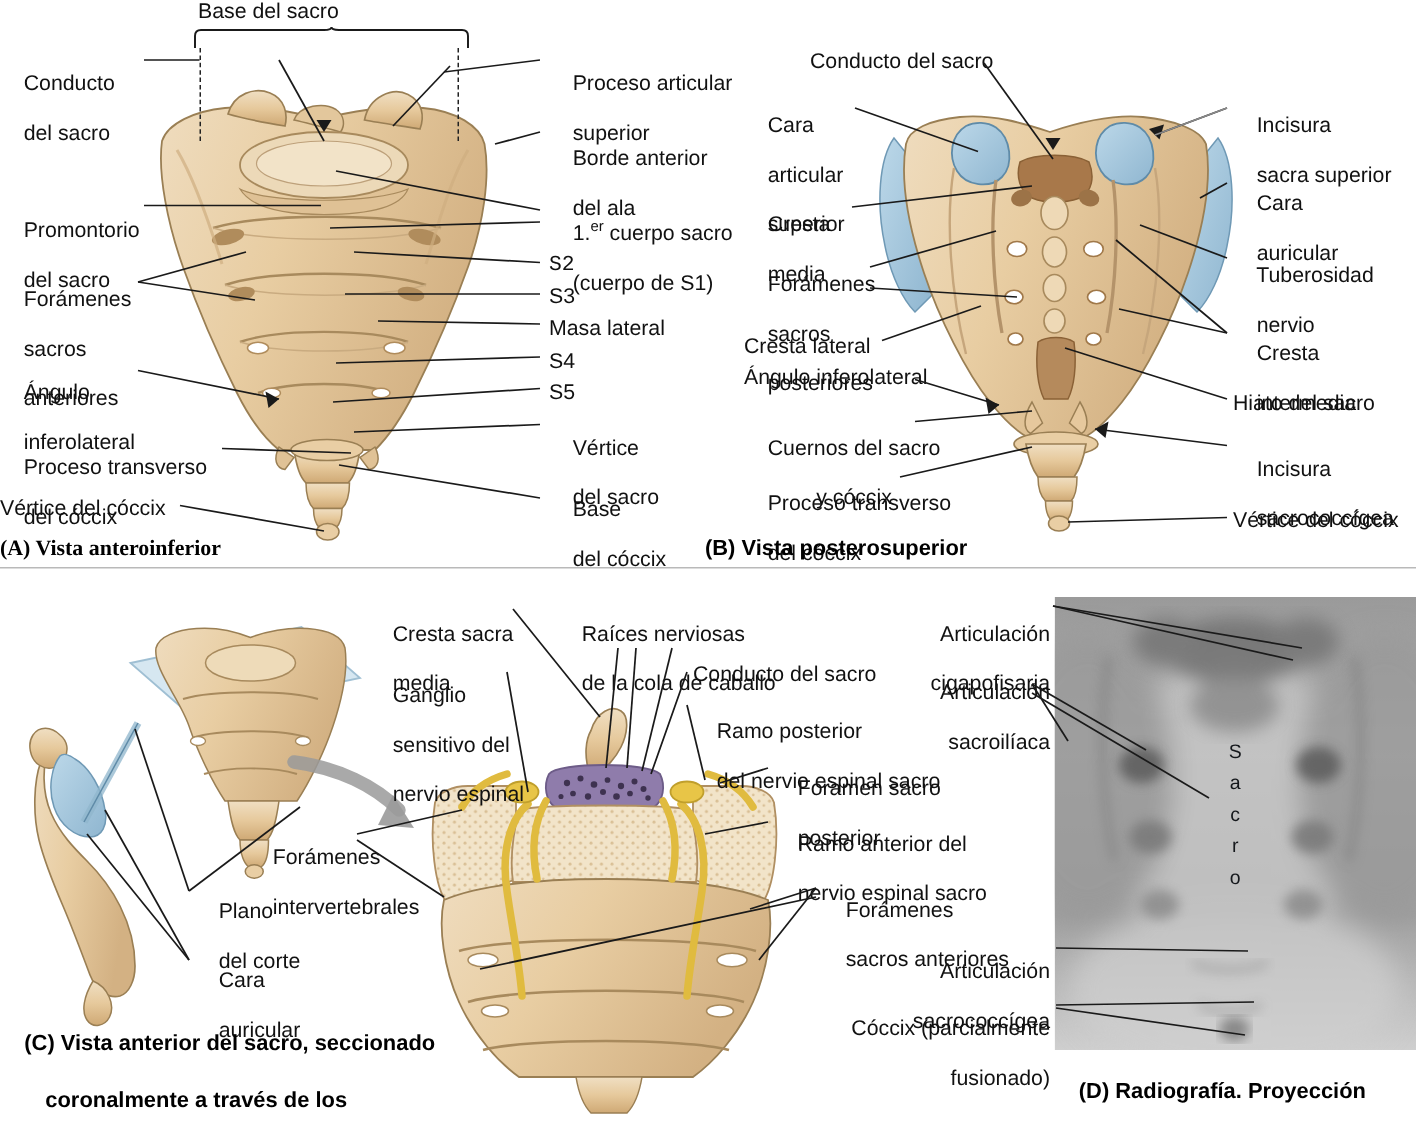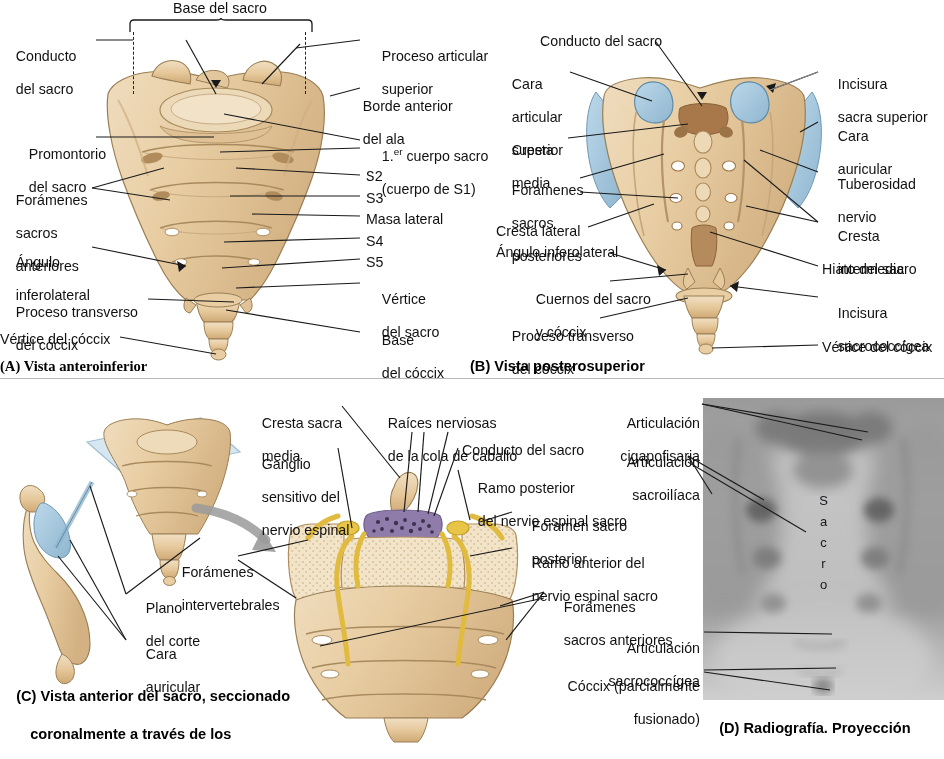--- a/index.html
+++ b/index.html
@@ -6,21 +6,21 @@
   body{
     width:944px;height:759px;position:relative;overflow:hidden;
     font-family:"Liberation Sans","DejaVu Sans",sans-serif;
     color:#000;
   }
   .page{position:absolute;left:0;top:0;width:944px;height:759px;}
 
   
   .lbl{position:absolute;font-size:14.2px;line-height:16.4px;color:#111;white-space:pre;}
   .lbl.r{text-align:right;}
-  .lbl.c{text-align:center;}
+  .lbl.c{}
   .cap{position:absolute;font-size:14.6px;font-weight:bold;line-height:17px;color:#000;white-space:pre;}
   .dash{position:absolute;width:0;border-left:1.4px dashed #222;}
 
   .divider{position:absolute;left:0;top:378px;width:944px;height:1px;background:#b9b9b9;}
 
   
   .art{position:absolute;}
 
   .xr{position:absolute;left:703px;top:398px;width:241px;height:302px;overflow:hidden;}
   .xrtext{position:absolute;left:50%;top:92px;transform:translateX(-50%);
@@ -268,21 +268,21 @@
   <svg class="art" style="left:128px;top:18px;" width="186" height="16" viewBox="0 0 186 16">
     <path d="M2 14 L2 6 Q2 2 6 2 L88 2 Q93 2 93 0 Q93 2 98 2 L180 2 Q184 2 184 6 L184 14" fill="none" stroke="#1a1a1a" stroke-width="1.3"></path>
   </svg>
   <div class="dash" style="left:133px;top:32px;height:62px;"></div>
   <div class="dash" style="left:305px;top:32px;height:62px;"></div>
 
   <div class="lbl" style="left:0px;top:32px;">
     <span>Conducto</span><br>
     <span>del sacro</span>
   </div>
-  <div class="lbl" style="left:13px;top:130px;">
+  <div class="lbl" style="left:0px;top:130px;">
     <span>Promontorio</span><br>
     <span>del sacro</span>
   </div>
   <div class="lbl" style="left:0px;top:176px;">
     <span>Forámenes</span><br>
     <span>sacros</span><br>
     <span>anteriores</span>
   </div>
   <div class="lbl" style="left:0px;top:238px;">
     <span>Ángulo</span><br>
@@ -291,21 +291,21 @@
   <div class="lbl" style="left:0px;top:288px;">
     <span>Proceso transverso</span><br>
     <span>del cóccix</span>
   </div>
   <div class="lbl" style="left:0px;top:331px;">Vértice del cóccix</div>
 
   <div class="lbl" style="left:366px;top:32px;">
     <span>Proceso articular</span><br>
     <span>superior</span>
   </div>
-  <div class="lbl" style="left:347px;top:82px;">
+  <div class="lbl" style="left:366px;top:82px;">
     <span>Borde anterior</span><br>
     <span>del ala</span>
   </div>
   <div class="lbl" style="left:366px;top:128px;">
     <span>1.<sup style="font-size:.7em">er</sup> cuerpo sacro</span><br>
     <span>(cuerpo de S1)</span>
   </div>
   <div class="lbl" style="left:366px;top:169px;font-family:Liberation Mono, monospace;">S2</div>
   <div class="lbl" style="left:366px;top:190px;">S3</div>
   <div class="lbl" style="left:366px;top:211px;">Masa lateral</div>
@@ -359,21 +359,21 @@
     <span>Cresta</span><br>
     <span>media</span>
   </div>
   <div class="lbl" style="left:496px;top:166px;">
     <span>Forámenes</span><br>
     <span>sacros</span><br>
     <span>posteriores</span>
   </div>
   <div class="lbl" style="left:496px;top:223px;">Cresta lateral</div>
   <div class="lbl" style="left:496px;top:244px;">Ángulo inferolateral</div>
-  <div class="lbl" style="left:520px;top:275px;">
+  <div class="lbl" style="left:496px;top:275px;text-align:center;">
     <span>Cuernos del sacro</span><br>
     <span>y cóccix</span>
   </div>
   <div class="lbl" style="left:496px;top:312px;">
     <span>Proceso transverso</span><br>
     <span>del cóccix</span>
   </div>
 
   <div class="lbl" style="left:822px;top:60px;">
     <span>Incisura</span><br>

